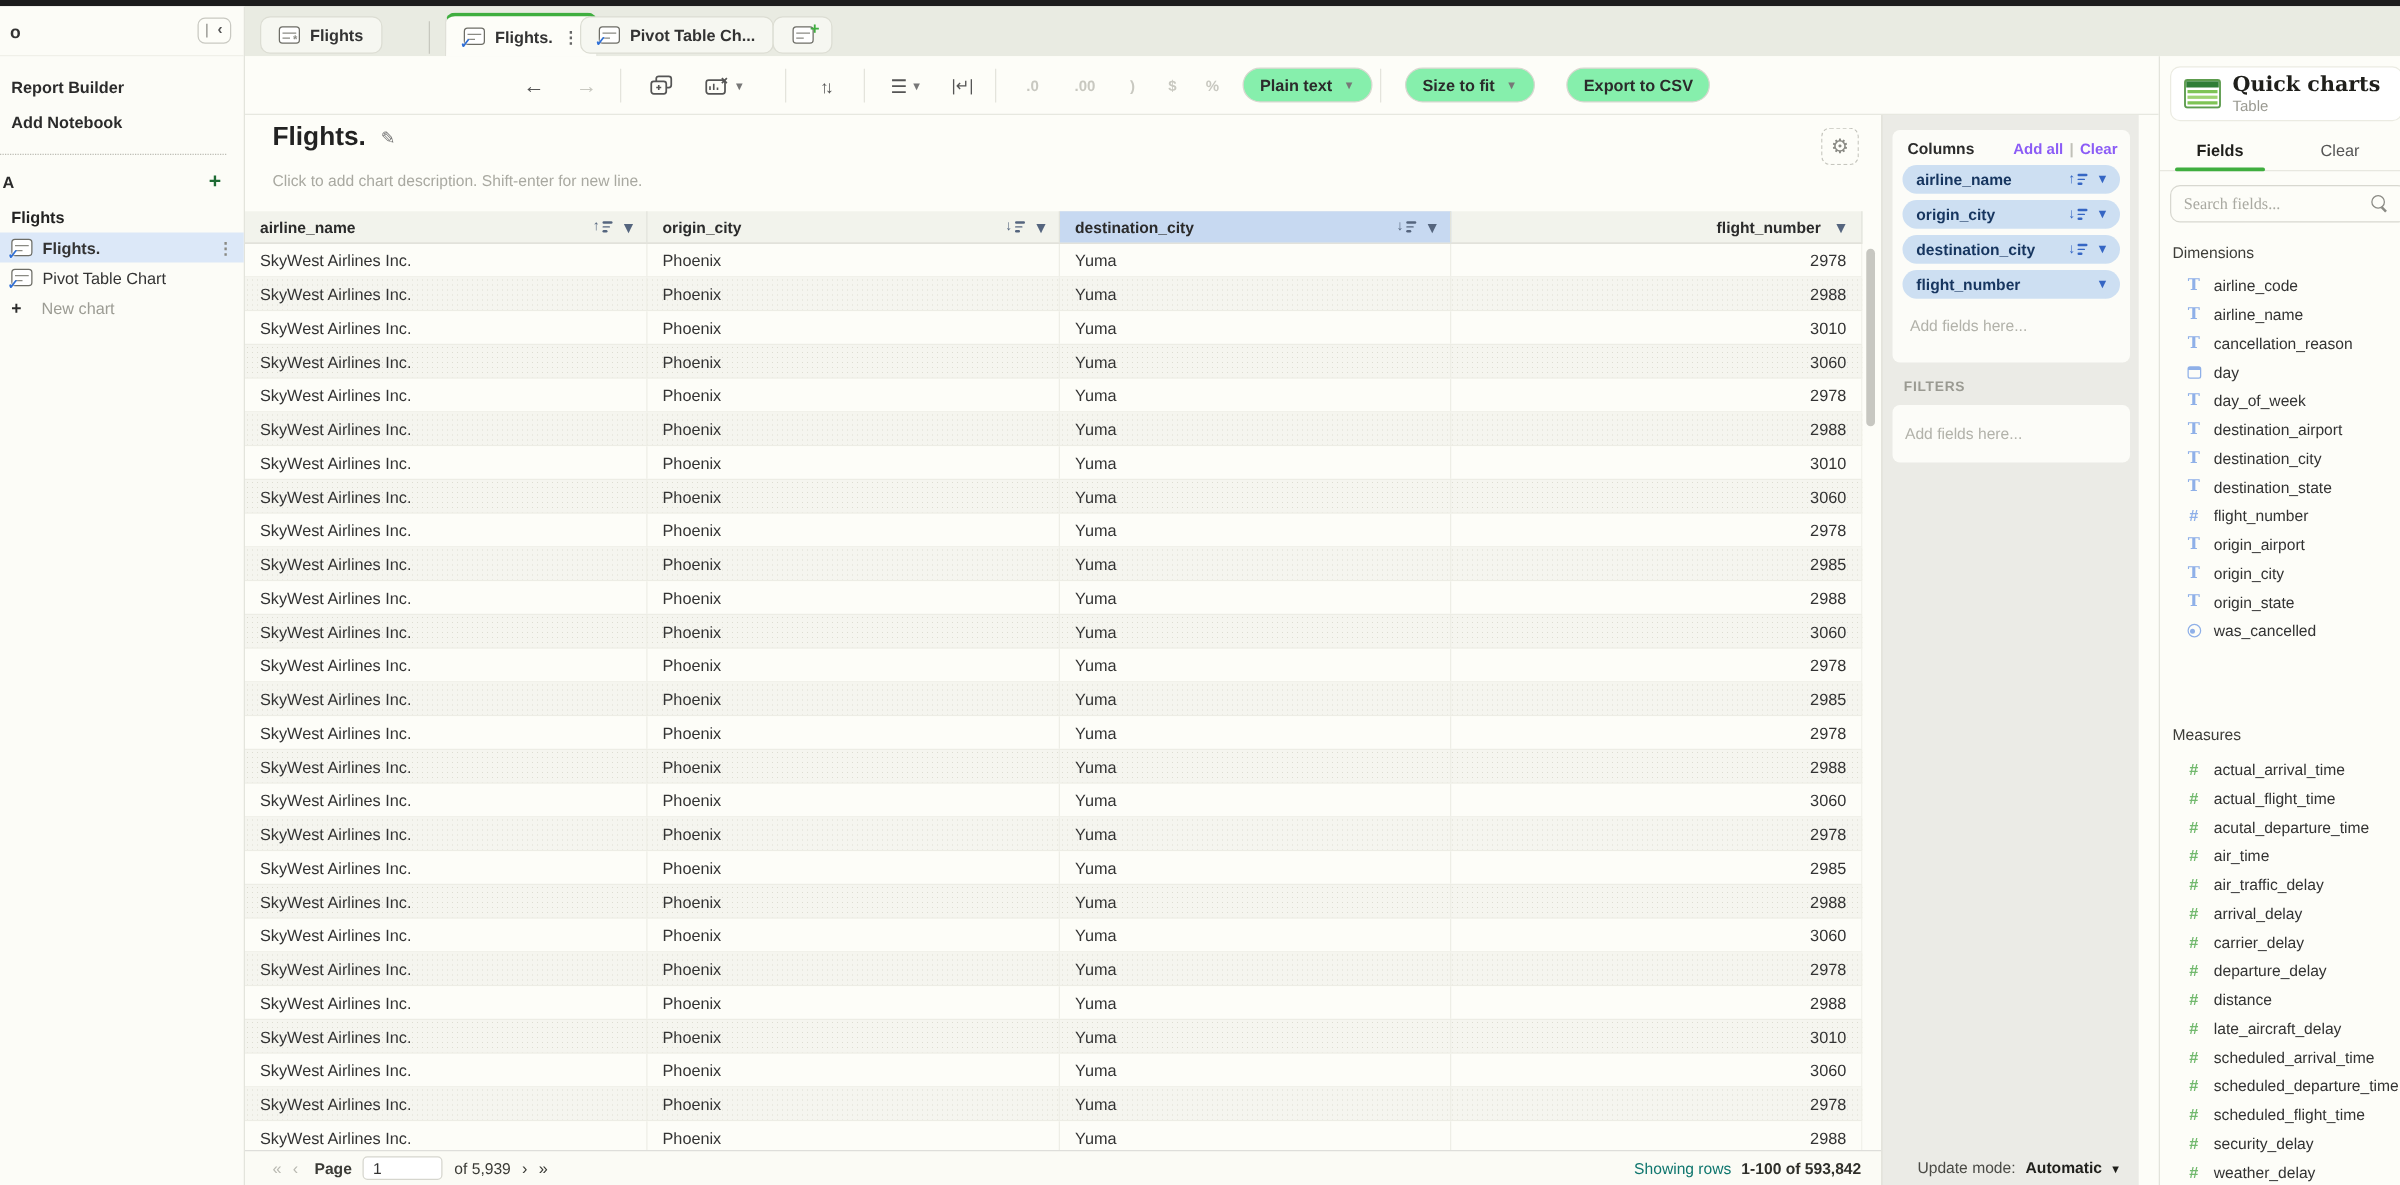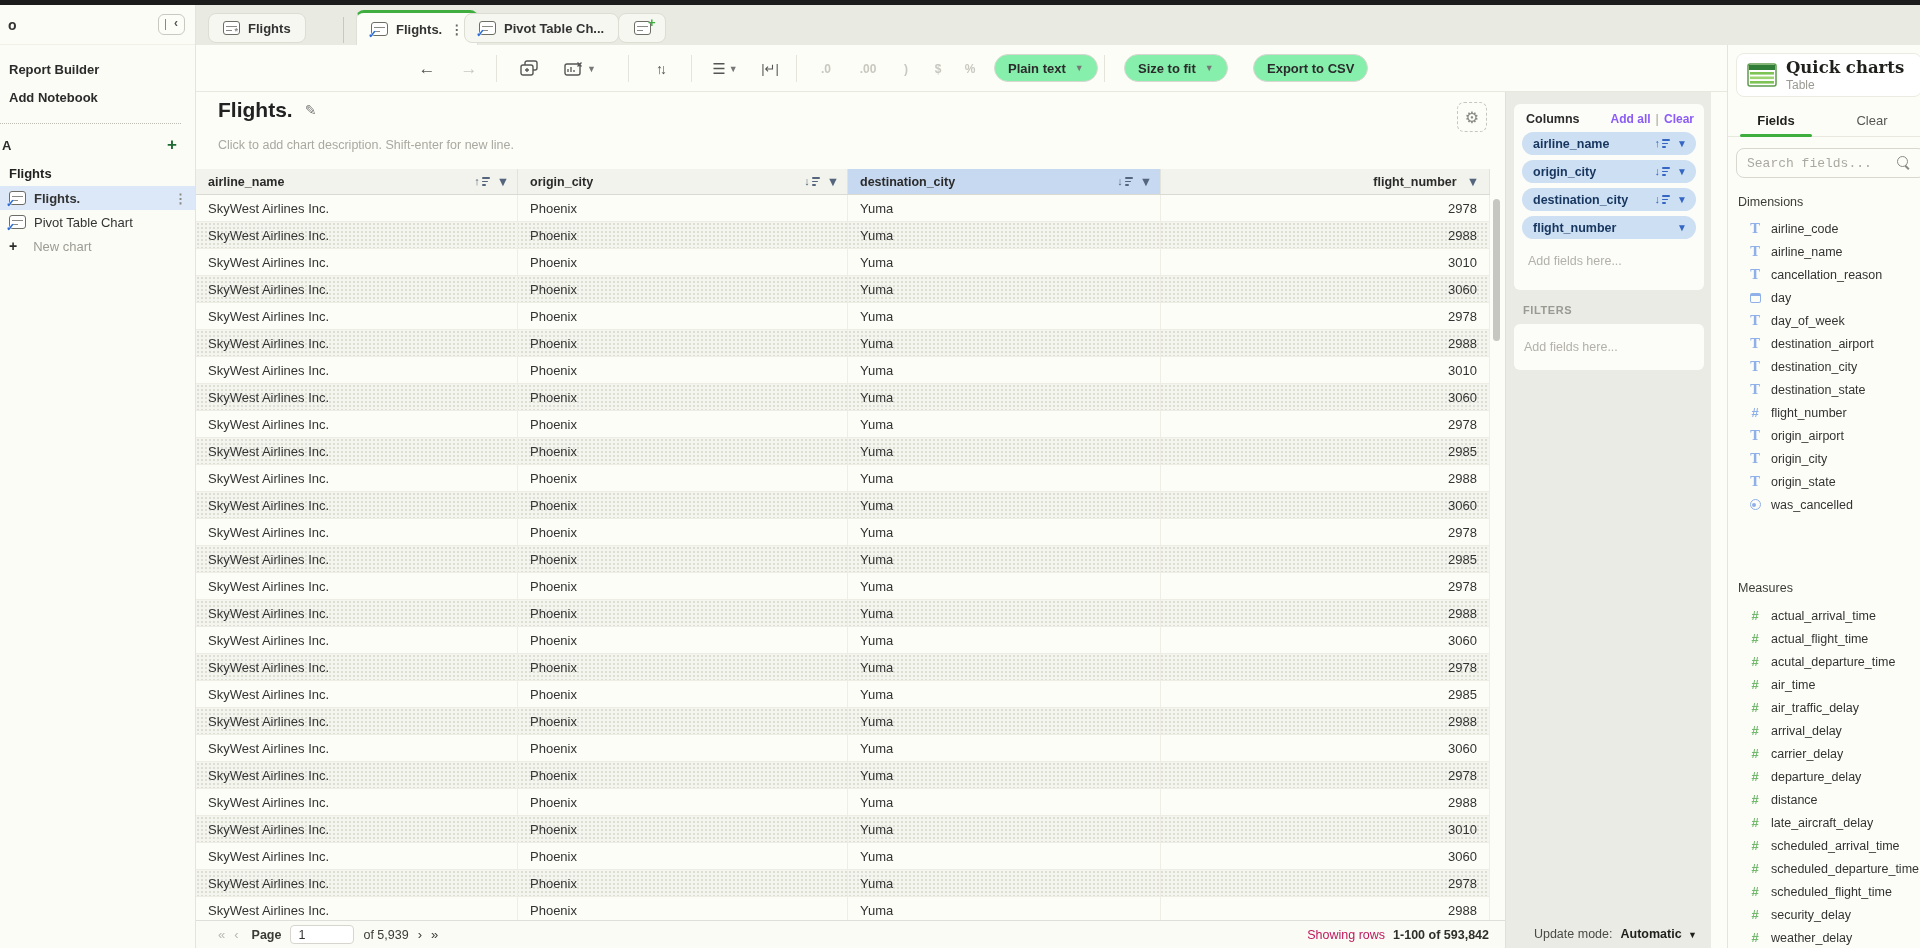--- a/index.html
+++ b/index.html
@@ -84,21 +84,21 @@
   .sorticon .lines i:nth-child(1){ width:8px; } .sorticon .lines i:nth-child(2){ width:6px; } .sorticon .lines i:nth-child(3){ width:4px; }
 
   
   .pagebar { position:absolute; left:196px; top:920px; width:1309px; height:28px; background:#fbfbf5; border-top:1px solid #dededa; display:flex; align-items:center; padding:0 16px 0 22px; gap:9px; font-size:12.5px; }
   .pg-ic { font-size:13px; color:#b9b9b1; cursor:pointer; }
   .pg-ic.on { color:#3b3b36; }
   .pg-label { color:#3b3b36; font-weight:600; margin-left:4px; }
   .pg-input { width:64px; height:19px; border:1px solid #d6d6ce; border-radius:4px; background:#fff; font-size:12.5px; padding-left:7px; color:#333; font-family:inherit; }
   .pg-total { color:#3b3b36; }
   .pg-right { margin-left:auto; display:flex; gap:8px; align-items:center; }
-  .pg-show-lbl { color:#be185d; }
+  .pg-show-lbl { color:#0f766e; }
   .pg-show-val { color:#2f2f2a; font-weight:600; }
 
   
   .colpanel { position:absolute; left:1505px; top:92px; width:206px; bottom:0; background:#ebebe6; border-left:1px solid #e0e0d8; }
   .colcard { position:absolute; left:8px; right:7px; top:12px; height:186px; background:#fcfcf8; border-radius:6px; padding:6px 8px; }
   .colhead { display:flex; align-items:center; height:22px; padding:0 2px 4px 4px; }
   .colhead .t { font-weight:700; font-size:12.5px; color:#2b2b2b; }
   .colhead .links { margin-left:auto; font-size:12px; font-weight:600; display:flex; gap:5px; align-items:center; }
   .colhead .lnk { color:#8b5cf6; cursor:pointer; }
   .colhead .bar { color:#c0c0b8; }
@@ -117,21 +117,21 @@
   
   .fieldspanel { position:absolute; left:1727px; top:45px; width:193px; bottom:0; background:#fdfdf8; border-left:1px solid #e3e4dc; }
   .qc-card { position:absolute; left:8px; top:8px; width:186px; height:44px; background:#fff; border:1px solid #ebebe2; border-radius:8px; display:flex; align-items:center; gap:9px; padding:0 10px; }
   .qc-title { font-family:"DejaVu Serif","Liberation Serif",serif; font-size:16.5px; font-weight:700; color:#1f1f1b; }
   .qc-sub { font-size:12px; color:#9a9a92; margin-top:1px; }
   .ftabs { position:absolute; left:0; top:62px; width:220px; height:30px; border-bottom:1px solid #e8e8e0; display:flex; }
   .ftab { position:relative; width:96px; text-align:center; font-size:13px; color:#555; padding-top:6px; cursor:pointer; }
   .ftab.active { font-weight:700; color:#1f1f1b; }
   .ftab.active::after { content:""; position:absolute; left:12px; right:12px; bottom:-1px; height:3px; background:#3fae3f; border-radius:2px; }
   .fsearch { position:absolute; left:8px; top:103px; width:190px; height:30px; border:1px solid #d8d8d0; border-radius:8px; background:#fdfdf8; display:flex; align-items:center; padding:0 8px 0 10px; }
-  .fsearch input { border:none; outline:none; background:none; font-size:13px; color:#0f172a; width:150px; font-family:Liberation Mono, monospace; }
+  .fsearch input { border:none; outline:none; background:none; font-size:13px; color:#0f172a; width:150px; font-family:Liberation Serif, serif; }
   .fsearch input::placeholder { color:#a9a9a1; }
   .flist-title { position:absolute; left:10px; font-size:12.5px; color:#3d3d38; }
   .dims-title { top:150px; } .meas-title { top:536px; }
   .dimlist { position:absolute; left:0; top:172px; width:200px; }
   .measlist { position:absolute; left:0; top:559px; width:200px; }
   .frow { height:23px; display:flex; align-items:center; gap:9px; padding-left:20px; cursor:grab; }
   .frow .fname { font-size:12.5px; color:#333; }
   .ficon { width:14px; display:flex; justify-content:center; align-items:center; flex:none; }
   .ico-text { font-family:"DejaVu Serif","Liberation Serif",serif; color:#8fb0e8; font-weight:700; font-size:13px; }
   .ico-num-b { color:#8fb0e8; font-weight:600; font-size:13px; }

